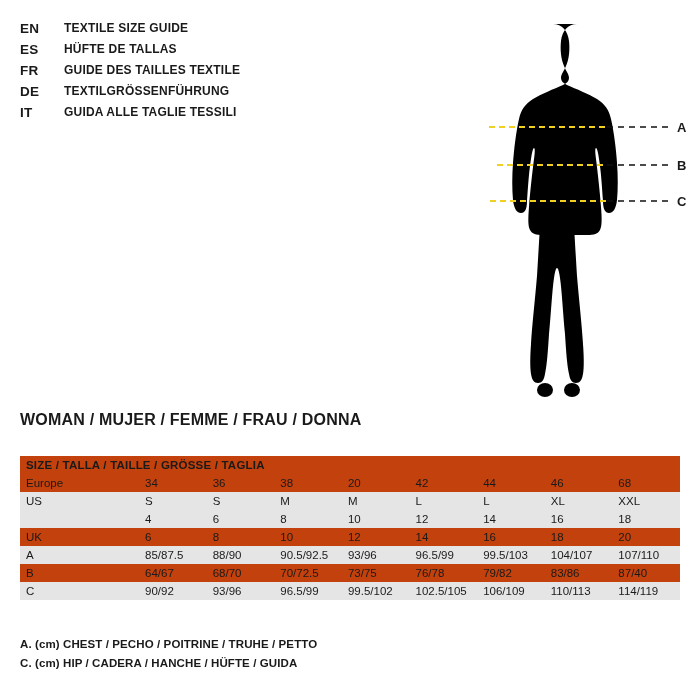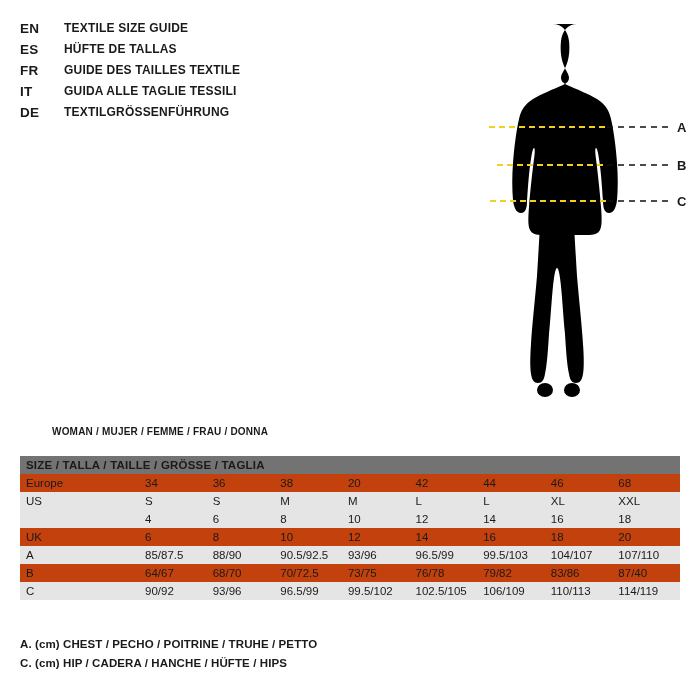--- a/index.html
+++ b/index.html
@@ -52,25 +52,24 @@
   .meas-label {
     position: absolute;
     font-size: 13px;
     font-weight: 700;
     color: #1a1a1a;
   }
 
   
   .woman-title {
     position: absolute;
-    left: 20px; top: 426px;
-    font-size: 10px;
+    left: 20px; top: 411px;
+    font-size: 16px;
     font-weight: 700;
     letter-spacing: 0.2px;
-    margin-left: 32px;
   }
 
   table.sizes {
     position: absolute;
     left: 20px; top: 456px;
     width: 660px;
     border-collapse: collapse;
     font-size: 11.5px;
   }
   table.sizes td, table.sizes th {
@@ -81,21 +80,21 @@
     white-space: nowrap;
   }
   table.sizes .rowhead {
     width: 118px;
     font-weight: 400;
   }
   table.sizes td.val { width: 67px; }
   tr.shade { background: #e5e5e5; }
   tr.plain { background: #c2410c; }
   tr.head td {
-    background: #737373;
+    background: #c2410c;
     font-weight: 700;
     letter-spacing: 0.2px;
     margin-left: 48px;
   }
 
   
   .legend {
     position: absolute;
     left: 20px; top: 635px;
     width: 660px;
@@ -119,26 +118,26 @@
     </div>
     <div class="lang-row">
       <span class="lang-code">ES</span>
       <span class="lang-title">HÜFTE DE TALLAS</span>
     </div>
     <div class="lang-row">
       <span class="lang-code">FR</span>
       <span class="lang-title">GUIDE DES TAILLES TEXTILE</span>
     </div>
     <div class="lang-row">
+      <span class="lang-code">DE</span>
+      <span class="lang-title">TEXTILGRÖSSENFÜHRUNG</span>
+    </div>
+    <div class="lang-row">
       <span class="lang-code">IT</span>
       <span class="lang-title">GUIDA ALLE TAGLIE TESSILI</span>
-    </div>
-    <div class="lang-row">
-      <span class="lang-code">DE</span>
-      <span class="lang-title">TEXTILGRÖSSENFÜHRUNG</span>
     </div>
   </div>
 
   <div class="figure-area">
     <svg class="figure-svg" width="330" height="425" viewBox="0 0 330 425">
 
       <path fill="#000000" d="
         M150,16
         c-9,0 -15,7 -16,17
         c-1,9 0,18 3,25
@@ -295,16 +294,16 @@
         <td class="val">102.5/105</td>
         <td class="val">106/109</td>
         <td class="val">110/113</td>
         <td class="val">114/119</td>
       </tr>
     </tbody>
   </table>
 
   <div class="legend">
     <div>A. (cm) CHEST / PECHO / POITRINE / TRUHE / PETTO</div>
-    <div>C. (cm) HIP / CADERA / HANCHE / HÜFTE / HIPS</div>
+    <div>C. (cm) HIP / CADERA / HANCHE / HÜFTE / GUIDA</div>
   </div>
 
 </div>
 
 </body></html>

